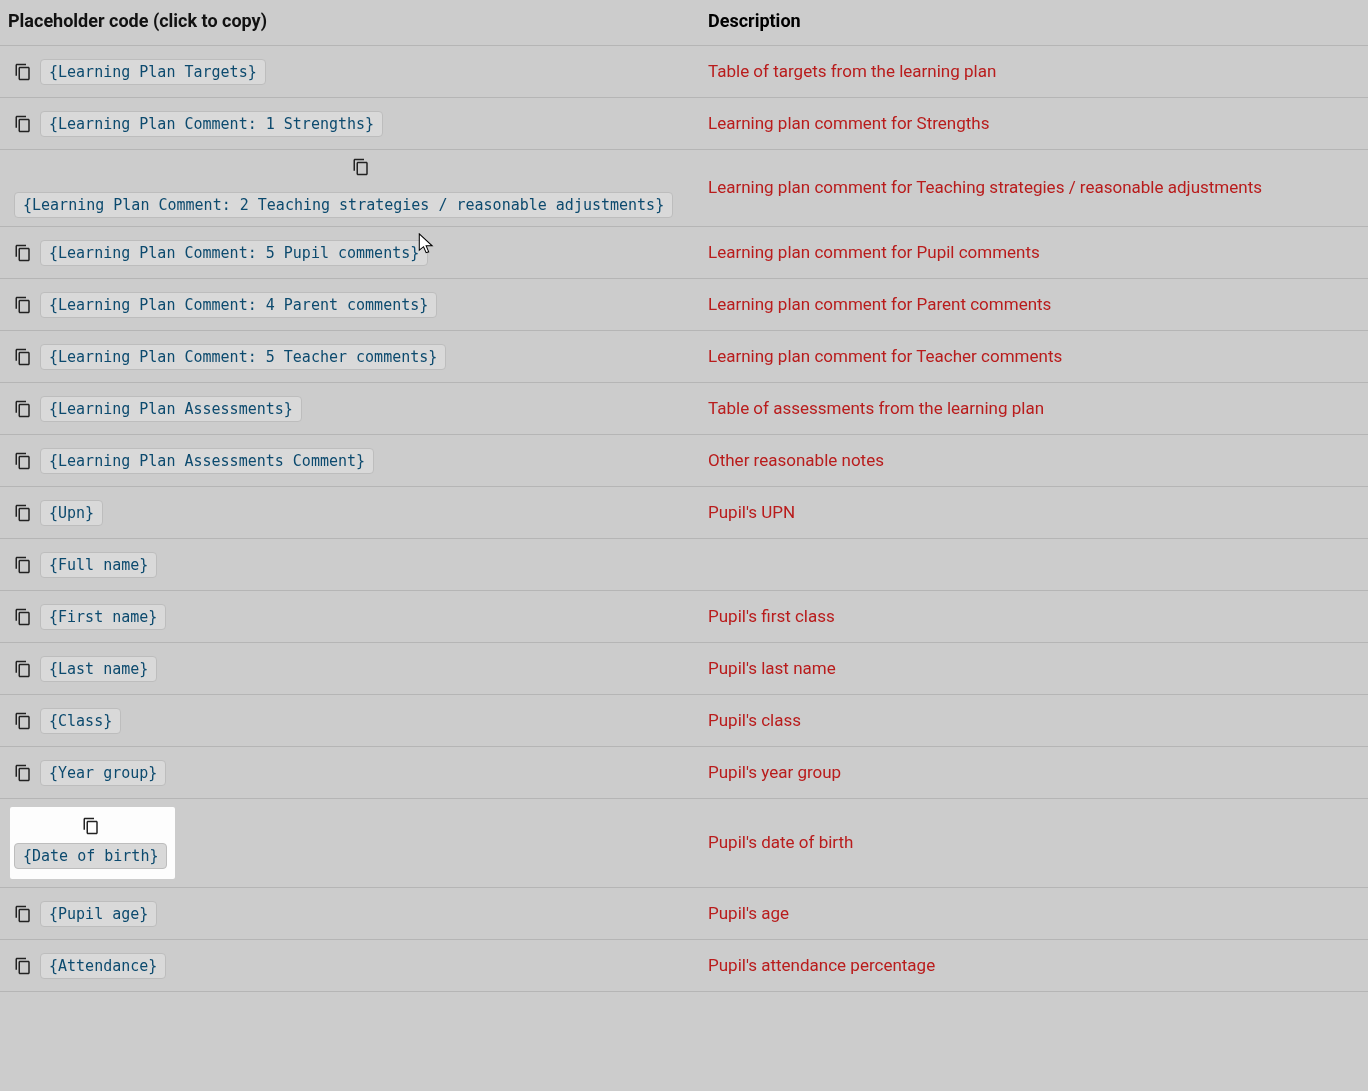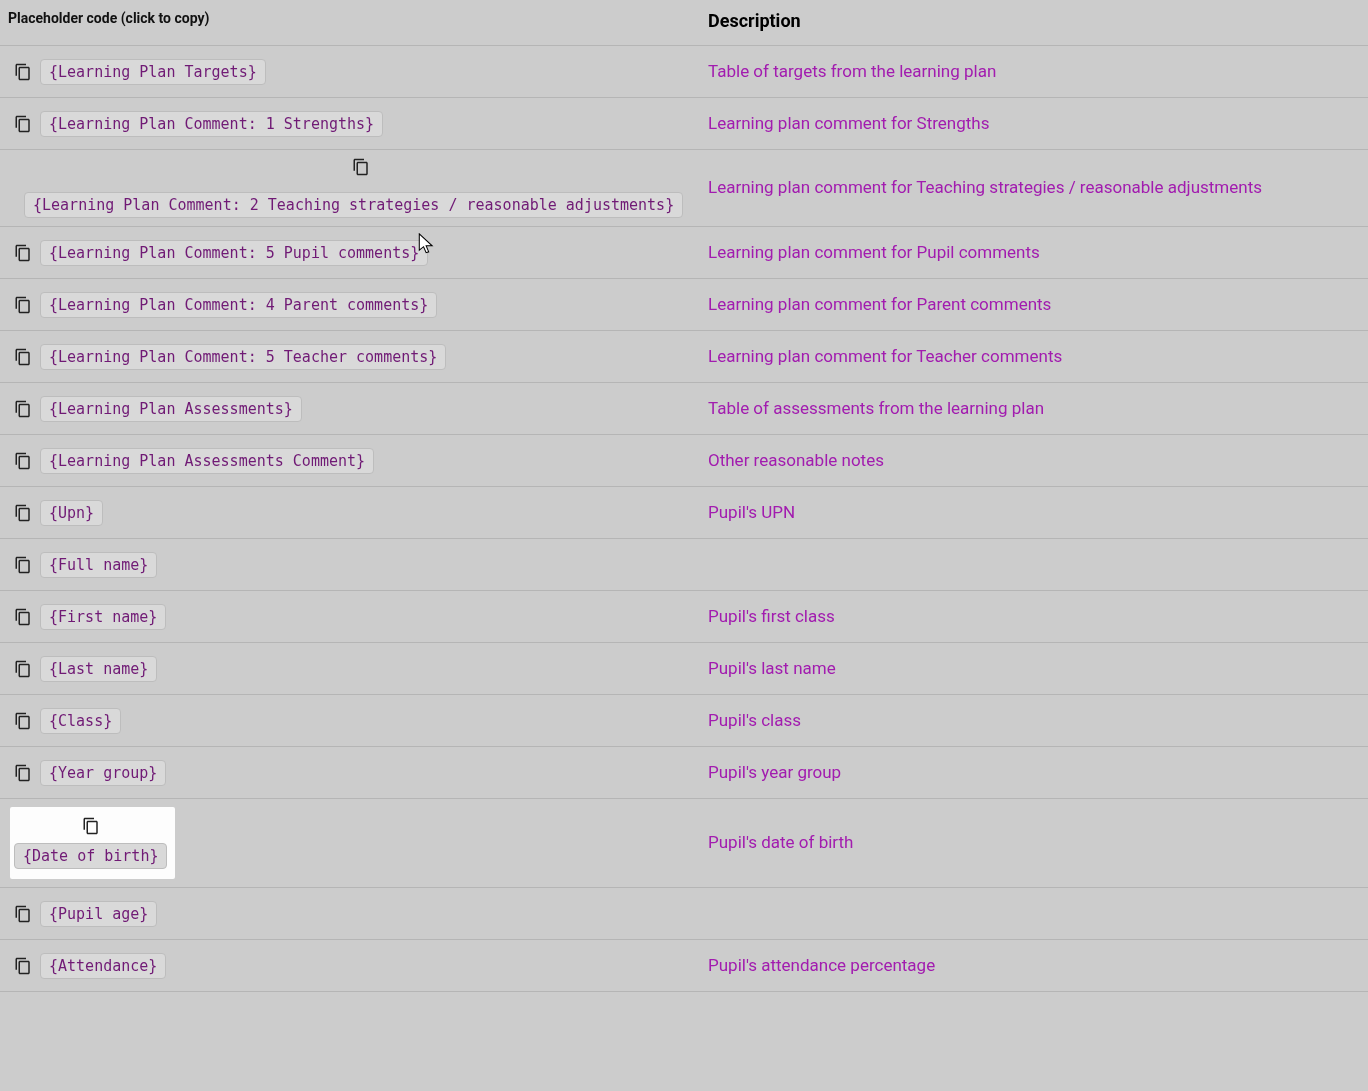--- a/index.html
+++ b/index.html
@@ -13,21 +13,21 @@
     width: 100%;
   }
   .header-row {
     display: flex;
     padding: 10px 0 14px 8px;
     border-bottom: 1px solid #b5b5b5;
   }
   .header-col-code {
     width: 700px;
     font-weight: 700;
-    font-size: 14px;
+    font-size: 18px;
     color: #111;
   }
   .header-col-desc {
     flex: 1;
     font-weight: 700;
     font-size: 18px;
     color: #000000;
   }
   .row {
     display: flex;
@@ -48,21 +48,21 @@
     align-items: stretch;
     justify-content: center;
   }
   .col-code.stacked .icon-wrap {
     text-align: center;
     margin-bottom: 4px;
   }
   .col-desc {
     flex: 1;
     font-size: 17px;
-    color: #a21caf;
+    color: #b91c1c;
     line-height: 1.4;
   }
   .copy-icon {
     display: inline-block;
     width: 18px;
     height: 18px;
     position: relative;
     flex-shrink: 0;
   }
   .copy-icon svg {
@@ -71,26 +71,25 @@
     fill: #222;
   }
   .code-chip {
     display: inline-block;
     background: #d9d9d9;
     border: 1px solid #bdbdbd;
     border-radius: 4px;
     padding: 3px 8px;
     font-family: ui-monospace, SFMono-Regular, Menlo, Monaco, Consolas, monospace;
     font-size: 15px;
-    color: #701a75;
+    color: #0c4a6e;
     white-space: nowrap;
   }
   .stacked .code-chip {
     align-self: flex-start;
-    margin-left: 10px;
   }
   .cursor {
     position: absolute;
     left: 418px;
     top: 233px;
     width: 18px;
     height: 24px;
     pointer-events: none;
     z-index: 100;
   }
@@ -287,20 +286,21 @@
       </div>
       <div class="row">
         <div class="col-code">
           <span class="code-pair">
             <span class="copy-icon"><svg viewBox="0 0 24 24">
                 <path d="M16 1H4C2.9 1 2 1.9 2 3v14h2V3h12V1zm3 4H8C6.9 5 6 5.9 6 7v14c0 1.1 0.9 2 2 2h11c1.1 0 2-0.9 2-2V7c0-1.1-0.9-2-2-2zm0 16H8V7h11v14z"></path>
               </svg></span>
             <span class="code-chip">{Pupil age}</span>
           </span>
         </div>
+        <div class="col-desc">Pupil's age</div>
       </div>
       <div class="row">
         <div class="col-code">
           <span class="code-pair">
             <span class="copy-icon"><svg viewBox="0 0 24 24">
                 <path d="M16 1H4C2.9 1 2 1.9 2 3v14h2V3h12V1zm3 4H8C6.9 5 6 5.9 6 7v14c0 1.1 0.9 2 2 2h11c1.1 0 2-0.9 2-2V7c0-1.1-0.9-2-2-2zm0 16H8V7h11v14z"></path>
               </svg></span>
             <span class="code-chip">{Attendance}</span>
           </span>
         </div>

